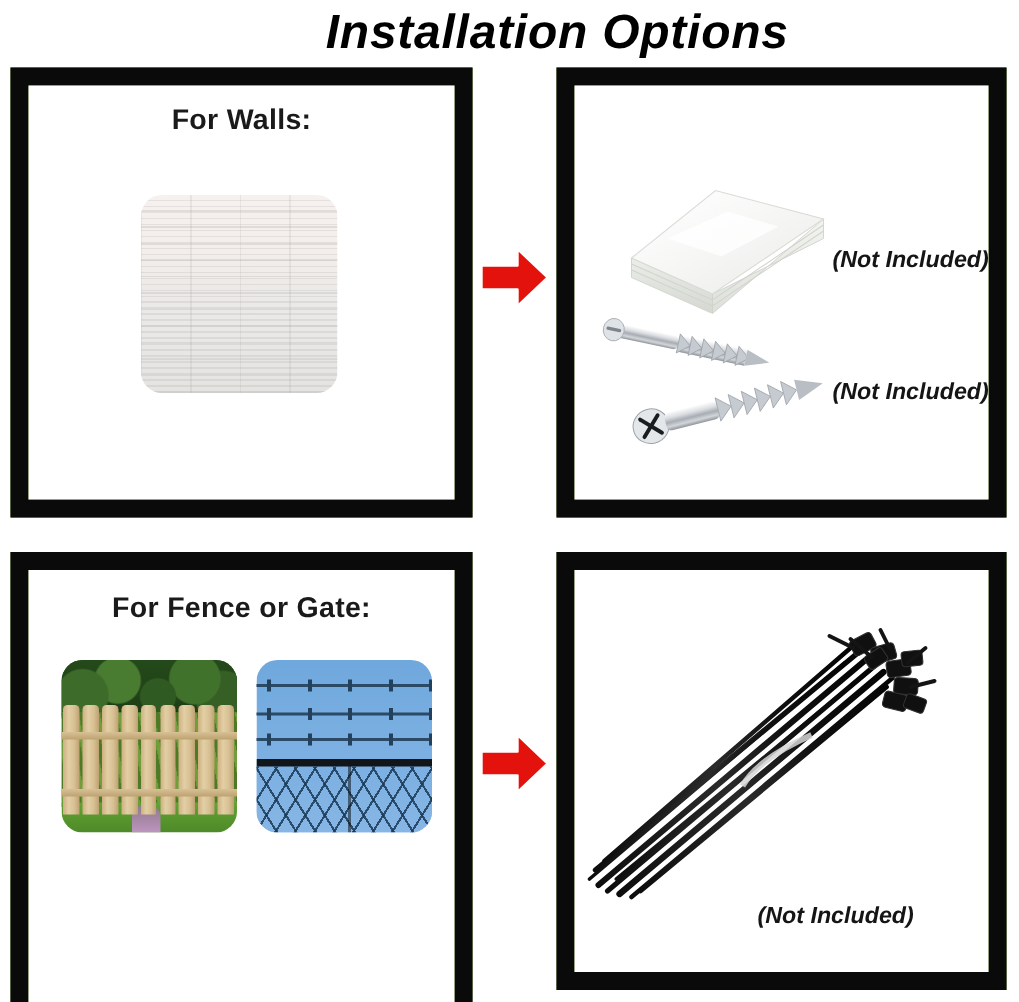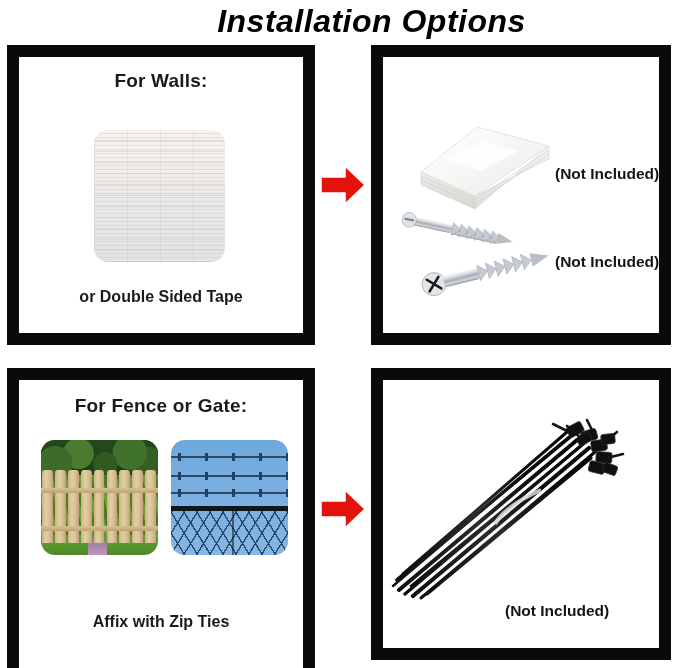--- a/index.html
+++ b/index.html
@@ -76,20 +76,21 @@
   }
   .cap-tl  { top: 228px; }
   .cap-bl  { top: 230px; }
 
   .not-included {
     position: absolute;
     font-size: 15.5px;
     font-weight: bold;
     color: #151515;
     white-space: nowrap;
+    font-style: italic;
   }
   .ni-tape  { left: 172px; top: 108px; }
   .ni-screw { left: 172px; top: 196px; }
   .ni-zip   { left: 122px; top: 222px; }
 
   
   .arrow {
     position: absolute;
     width: 46px;
     height: 42px;
@@ -242,21 +243,20 @@
 <div class="page-title">Installation Options</div>
 
 <div class="panel panel-tl">
   <div class="panel-inner">
 
     <div class="panel-heading tl">For Walls:</div>
 
     <div class="wall-swatch"></div>
 
     <div class="panel-caption cap-tl">
-      <div>or Double Sided Tape</div>
     </div>
 
   </div>
 </div>
 
 <div class="panel panel-tr">
   <div class="panel-inner">
 
     <div class="tape-stack">
       <svg viewBox="0 0 140 90" width="140" height="90">
@@ -370,21 +370,20 @@
     <div class="photo photo-chain">
       <div class="chain-sky"></div>
       <div class="barb-wire" style="top:14%"></div>
       <div class="barb-wire" style="top:30%"></div>
       <div class="barb-wire" style="top:45%"></div>
       <div class="chain-rail"></div>
       <div class="chain-mesh"></div>
       <div class="chain-post"></div>
     </div>
 
-    <div class="panel-caption cap-bl">Affix with Zip Ties</div>
 
   </div>
 </div>
 
 <div class="panel panel-br">
   <div class="panel-inner">
 
     <div class="zip-ties">
       <svg viewBox="0 0 245 185" width="245" height="185">
         <defs>

